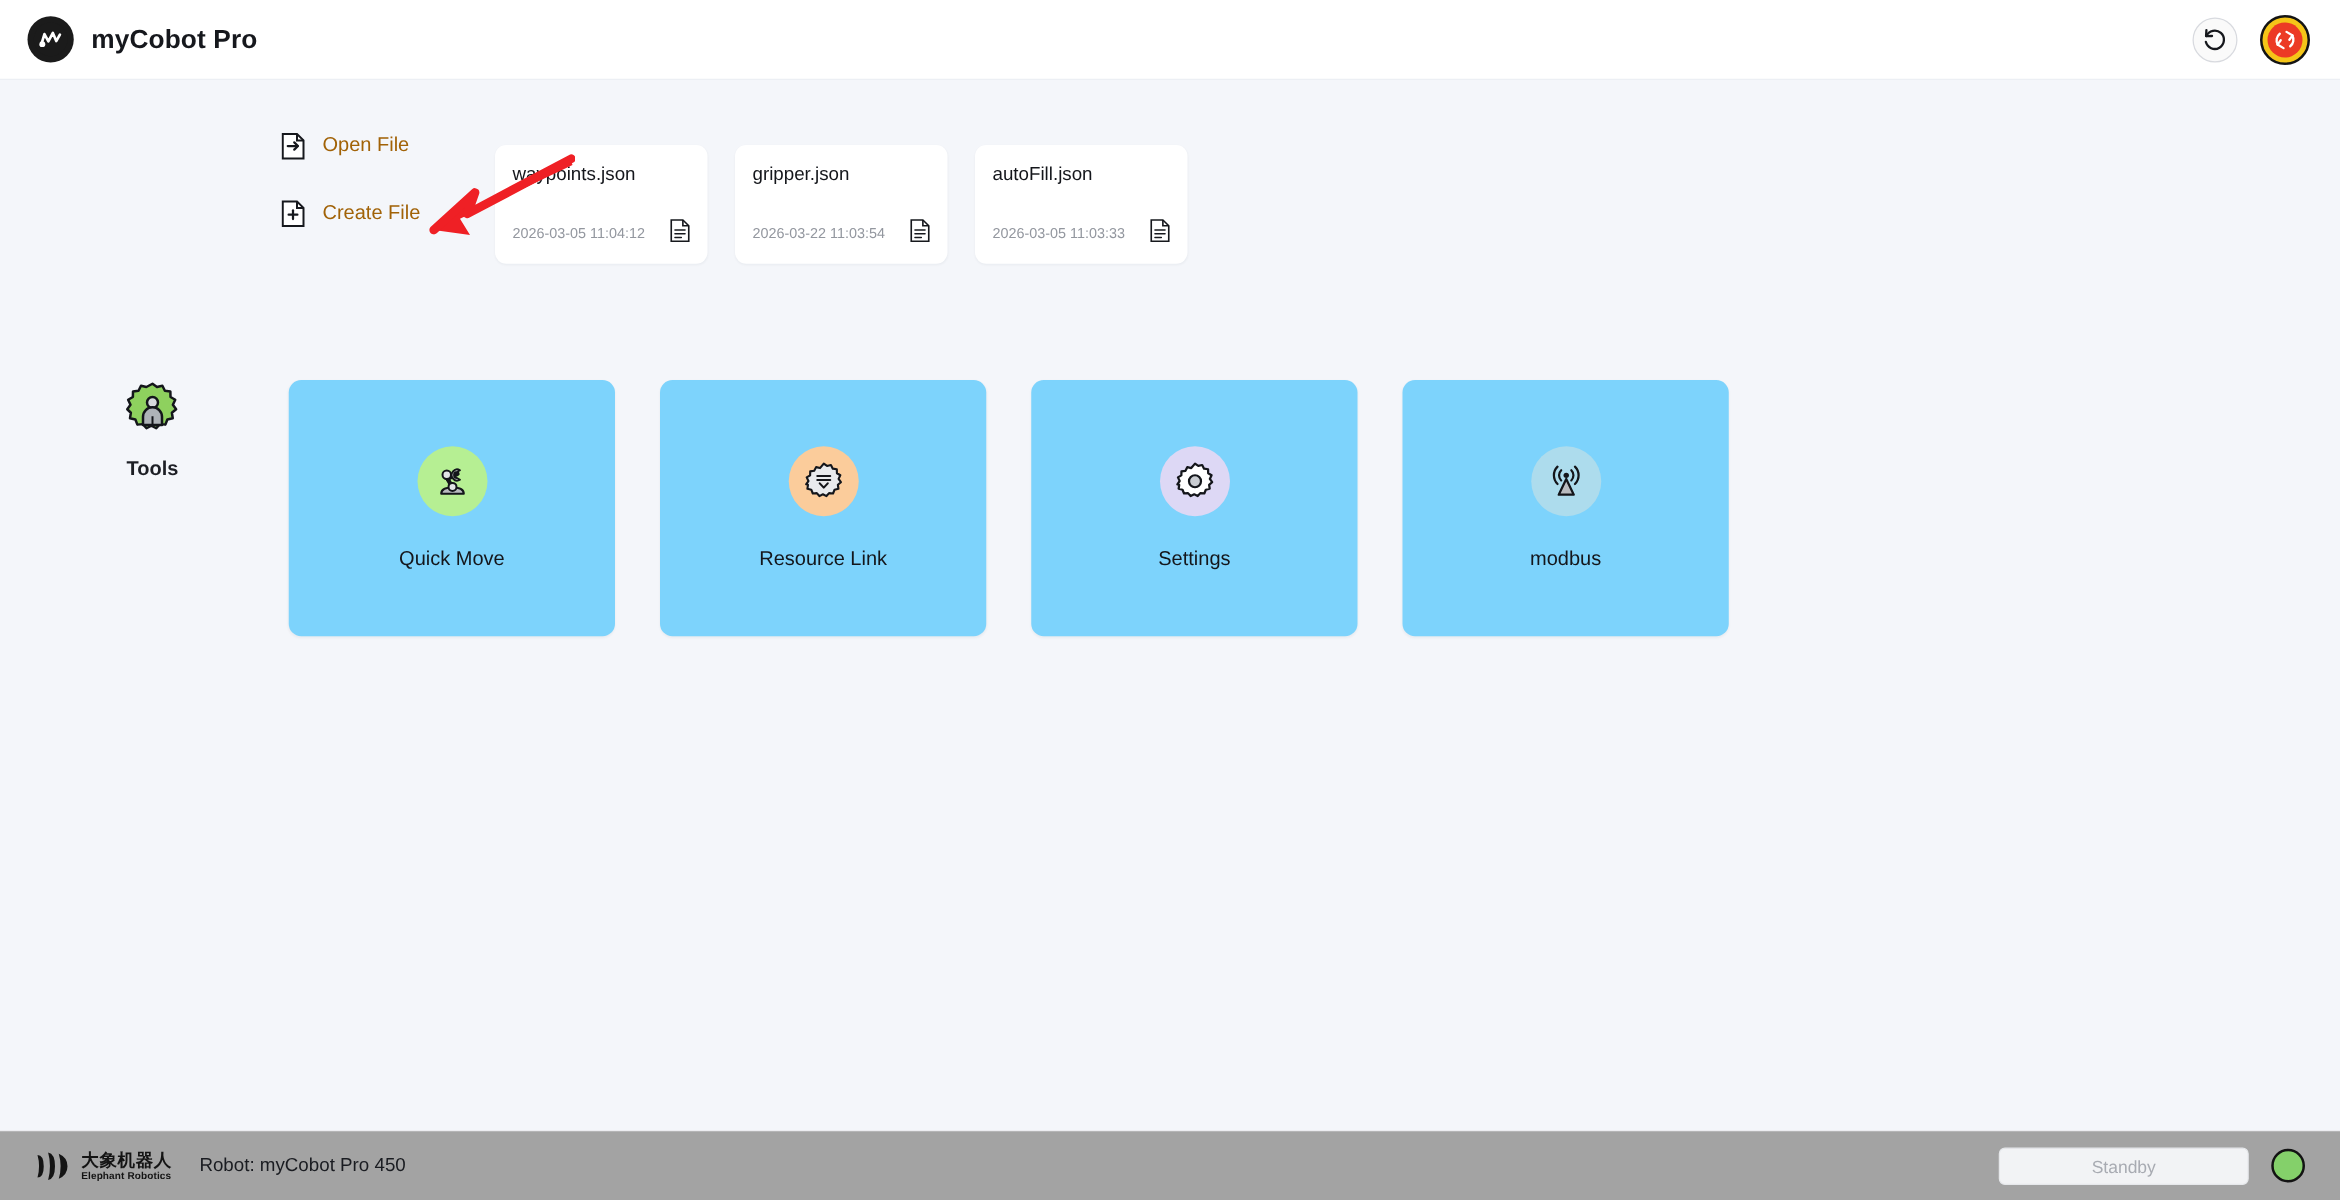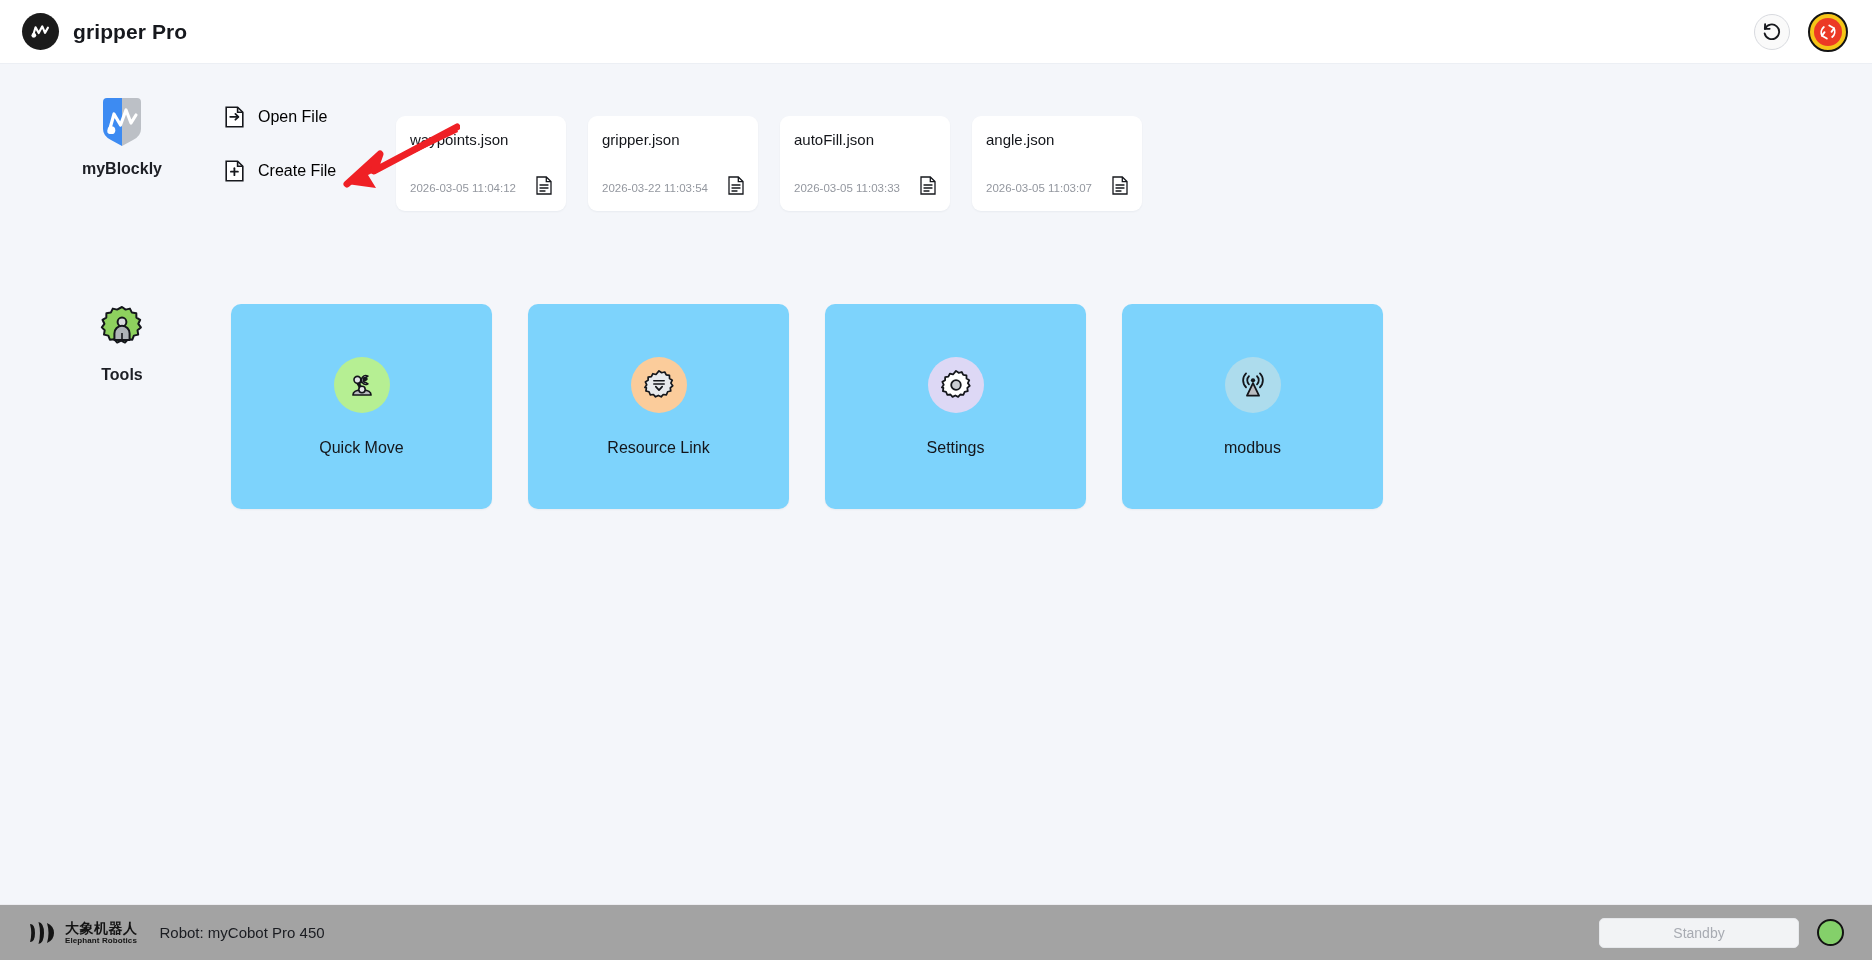--- a/index.html
+++ b/index.html
@@ -115,21 +115,21 @@
     gap: 32px;
   }
   .file-action {
     display: flex;
     align-items: center;
     gap: 14px;
     cursor: pointer;
   }
   .file-action .label {
     font-size: 16px;
-    color: #000000;
+    color: #a16207;
   }
   .doc-icon { width: 19px; height: 22px; display:block; }
 
   
   .file-cards {
     position: absolute;
     left: 396px;
     top: 52px;
     display: flex;
     gap: 22px;
@@ -253,21 +253,21 @@
 
 <div class="header">
   <div class="brand">
     <div class="brand-logo">
       <svg width="27" height="27" viewBox="0 0 24 24">
         <circle cx="12" cy="12" r="12" fill="#1b1b1b"></circle>
         <path d="M5.2 16.2 L7.6 8.2 L10.4 13.4 L13.6 7.4 L16 13.2 L18.6 8.6" stroke="#ffffff" stroke-width="1.9" fill="none" stroke-linecap="round" stroke-linejoin="round"></path>
         <circle cx="6.1" cy="15.4" r="2.1" fill="#ffffff"></circle>
       </svg>
     </div>
-    <div class="brand-title">gripper Pro</div>
+    <div class="brand-title">myCobot Pro</div>
   </div>
 
   <div class="header-actions">
     <div class="btn-undo">
       <svg width="22" height="22" viewBox="0 0 24 24" fill="none" stroke="#16181d" stroke-width="2" stroke-linecap="round" stroke-linejoin="round">
         <path d="M4.5 8.5 A8 8 0 1 1 4 13.6"></path>
         <polyline points="9.4,8.5 4.2,8.6 4.5,3.4"></polyline>
       </svg>
     </div>
     <div class="btn-estop">
@@ -278,31 +278,20 @@
           <polyline points="13.5,4.2 19.3,7.6 16.2,11.8" stroke-linejoin="round"></polyline>
           <polyline points="10.6,19.8 4.8,16.4 7.9,12.2" stroke-linejoin="round"></polyline>
         </svg>
       </div>
     </div>
   </div>
 </div>
 
 <div class="main">
 
-  <div class="section-label blockly-section">
-    <div class="blockly-icon">
-      <svg width="46" height="52" viewBox="0 0 46 52">
-        <path d="M4 6 Q4 2 8 2 L23 2 L23 50 L12 44 Q4 40 4 33 Z" fill="#3d8bf2"></path>
-        <path d="M42 6 Q42 2 38 2 L23 2 L23 50 L34 44 Q42 40 42 33 Z" fill="#bcc0c6"></path>
-        <path d="M10 36 L15 18 L21.5 29 L27 14 L32 27 L37 19" stroke="#ffffff" stroke-width="3.2" fill="none" stroke-linecap="round" stroke-linejoin="round"></path>
-        <circle cx="12.4" cy="34.2" r="3.9" fill="#ffffff"></circle>
-      </svg>
-    </div>
-    <div class="caption">myBlockly</div>
-  </div>
 
   <div class="file-actions">
 
     <div class="file-action">
       <span>
         <svg class="doc-icon" viewBox="0 0 19 22" fill="none" stroke="#16181d" stroke-width="1.6">
           <path d="M1.2 1.2 H12.6 L17.8 6.3 V20.8 H1.2 Z" fill="#ffffff"></path>
           <path d="M12.6 1.2 V6.3 H17.8"></path>
           <line x1="5.2" y1="10.8" x2="13" y2="10.8" stroke-width="1.8" stroke-linecap="round"></line>
           <polyline points="10.4,7.9 13.4,10.8 10.4,13.7" stroke-width="1.8" stroke-linecap="round" stroke-linejoin="round"></polyline>
@@ -367,35 +356,20 @@
             <path d="M1 1 H10.3 L15 5.6 V18 H1 Z" fill="#ffffff"></path>
             <path d="M10.3 1 V5.6 H15"></path>
             <line x1="4" y1="9" x2="12" y2="9" stroke-linecap="round"></line>
             <line x1="4" y1="12" x2="12" y2="12" stroke-linecap="round"></line>
             <line x1="4" y1="15" x2="9" y2="15" stroke-linecap="round"></line>
           </svg>
         </span>
       </div>
     </div>
 
-    <div class="file-card">
-      <div class="fname">angle.json</div>
-      <div class="fmeta">
-        <span class="ftime">2026-03-05 11:03:07</span>
-        <span>
-          <svg width="16" height="19" viewBox="0 0 16 19" fill="none" stroke="#16181d" stroke-width="1.3">
-            <path d="M1 1 H10.3 L15 5.6 V18 H1 Z" fill="#ffffff"></path>
-            <path d="M10.3 1 V5.6 H15"></path>
-            <line x1="4" y1="9" x2="12" y2="9" stroke-linecap="round"></line>
-            <line x1="4" y1="12" x2="12" y2="12" stroke-linecap="round"></line>
-            <line x1="4" y1="15" x2="9" y2="15" stroke-linecap="round"></line>
-          </svg>
-        </span>
-      </div>
-    </div>
   </div>
 
   <svg class="annot-arrow" viewBox="0 0 130 75">
     <path d="M126 4 L42 48 L49 34 L17 62 L46 66 L38 53 L128 10 Z" fill="#ef2025"></path>
     <path d="M17 62 L50 32 L44 49 L127 5" stroke="#ef2025" stroke-width="7" fill="none" stroke-linejoin="round" stroke-linecap="round"></path>
   </svg>
 
   <div class="section-label tools-section">
     <div>
       <svg width="46" height="46" viewBox="0 0 46 46">

